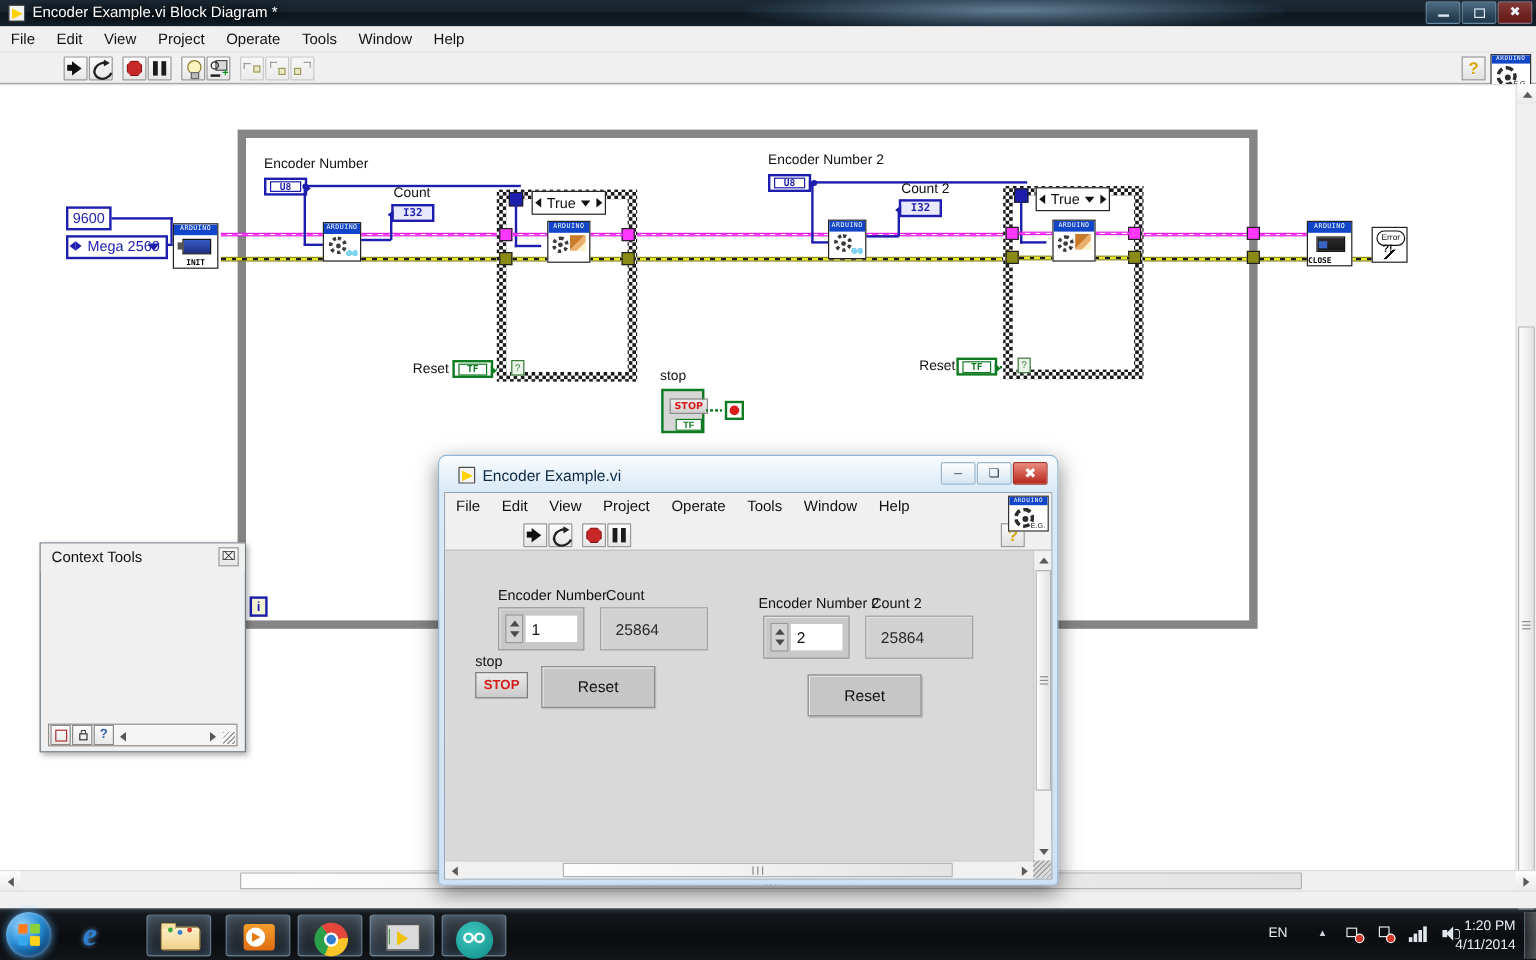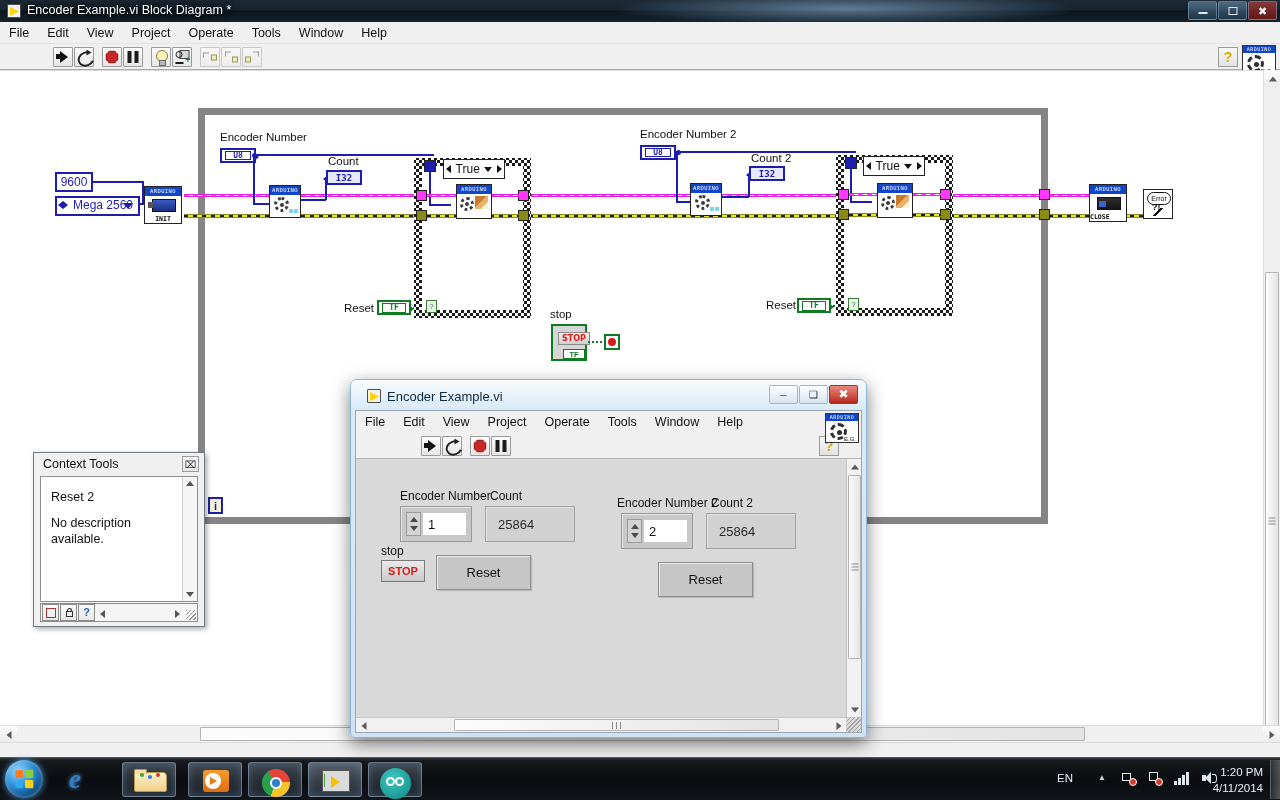--- a/index.html
+++ b/index.html
@@ -275,21 +275,21 @@
   #ctxhelp .txt{position:absolute;left:10px;top:12px;right:20px;font-size:12.5px;color:#111;line-height:16px;}
   #ctxhelp .vsb{position:absolute;right:0;top:0;bottom:0;width:15px;background:#f5f5f5;border-left:1px solid #cfcfcf;}
   #ctxhelp .bottom{position:absolute;left:6px;right:6px;bottom:4px;height:19px;
      border:1px solid #8f8f8f;background:#f5f5f5;display:flex;align-items:center;}
   #ctxhelp .bbtn{width:17px;height:17px;border:1px solid #8a8a8a;background:linear-gradient(#fbfbfb,#e8e8e8);
      margin-left:1px;position:relative;}
   #ctxhelp .hsb{position:absolute;left:56px;right:14px;top:1px;bottom:1px;background:#f5f5f5;}
 
   
   #fp{
-    position:absolute;left:350px;top:379px;width:517px;height:359px;
+    position:absolute;left:365px;top:379px;width:517px;height:359px;
     background:linear-gradient(#dbeaf7,#cfe2f3);
     border:1px solid #8fb4d4;border-radius:7px 7px 4px 4px;
     box-shadow:0 6px 18px rgba(0,0,0,.5);
     padding:4px;
   }
   #fp .glass{
     position:absolute;left:0;top:0;right:0;height:30px;border-radius:6px 6px 0 0;
     background:linear-gradient(to bottom,rgba(255,255,255,.85),rgba(215,233,247,.75));
   }
   #fp-titletext{position:absolute;left:36px;top:9px;font-size:13px;color:#0d2a45;}
@@ -690,31 +690,20 @@
   </div>
 
   <div id="bd-status"></div>
 </div>
 
 <div id="ctxhelp">
   <div class="cap">
     <div class="t">Context Tools</div>
     <div class="x">⌧</div>
   </div>
-  <div class="body">
-    <div class="txt">
-      <div>Reset 2</div>
-      <div style="height:10px"></div>
-      <div>No description available.</div>
-    </div>
-    <div class="vsb">
-      <div style="position:absolute;left:3px;top:4px;width:0;height:0;border-left:4px solid transparent;border-right:4px solid transparent;border-bottom:5px solid #555;"></div>
-      <div style="position:absolute;left:3px;bottom:4px;width:0;height:0;border-left:4px solid transparent;border-right:4px solid transparent;border-top:5px solid #555;"></div>
-    </div>
-  </div>
   <div class="bottom">
     <div class="bbtn">
       <span style="position:absolute;left:3px;top:3px;width:10px;height:10px;border:1.5px solid #a33;"></span>
     </div>
     <div class="bbtn">
       <span style="position:absolute;left:5px;top:6px;width:7px;height:6px;border:1.5px solid #333;"></span>
       <span style="position:absolute;left:6px;top:3px;width:5px;height:4px;border:1.5px solid #333;border-bottom:none;border-radius:3px 3px 0 0;"></span>
     </div>
     <div class="bbtn">
       <span style="position:absolute;left:50%;top:50%;transform:translate(-50%,-55%);color:#2a5fb0;font-size:11px;font-weight:bold;">?</span>

